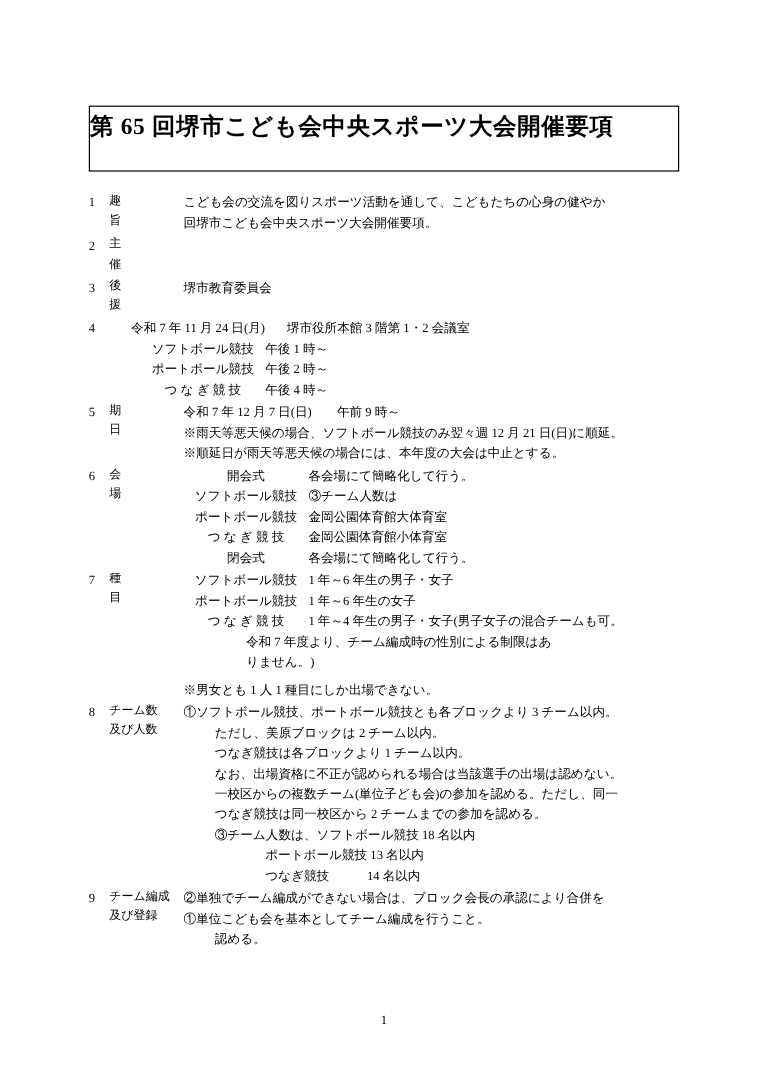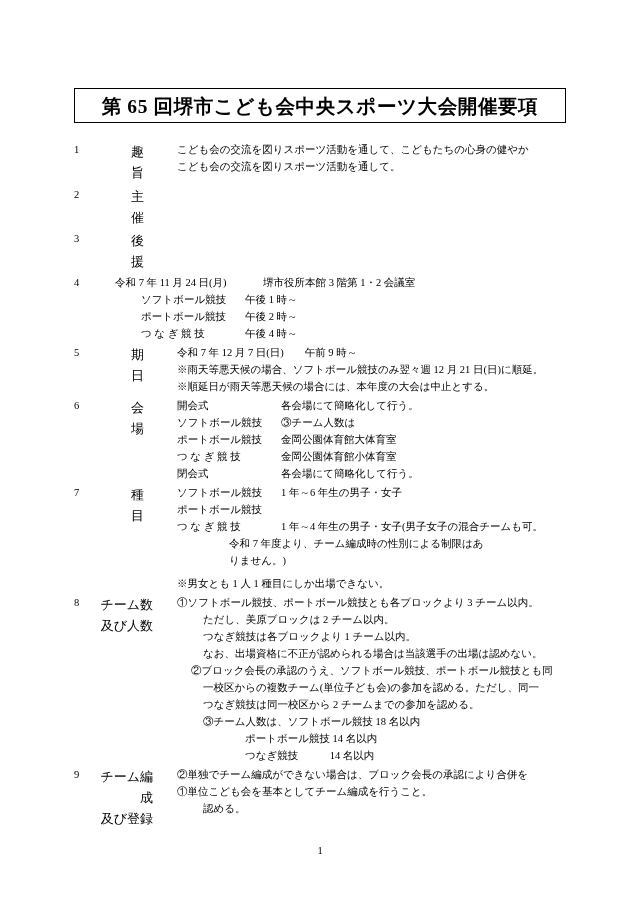--- a/index.html
+++ b/index.html
@@ -20,22 +20,22 @@
     box-sizing: border-box;
   }
   .doc-inner {
     position: absolute;
     left: 74px;
     top: 88px;
     width: 492px;
   }
   .title-box {
     border: 1.5px solid #000;
-    padding: 7px 0 5px 0;
-    text-align: center;
+    padding: 7px 0 25px 0;
+    text-align: left;
     margin-bottom: 18px;
   }
   .title-box .title-text {
     font-family: "Liberation Serif", serif;
     font-size: 19.5px;
     font-weight: bold;
     letter-spacing: 0.6px;
     color: #000;
     line-height: 1.1;
   }
@@ -49,49 +49,48 @@
     flex: 0 0 17px;
     font-family: "Liberation Serif", serif;
     font-size: 10.5px;
     color: #000;
     text-align: left;
     line-height: 1.62;
   }
   .label {
     width: 62px;
     flex: 0 0 62px;
-    font-family: Liberation Sans, sans-serif;
-    font-size: 13px;
+    font-family: Liberation Mono, monospace;
+    font-size: 10px;
     color: #000;
     line-height: 1.62;
     letter-spacing: 0;
-    text-align: right;
   }
   .label.spread {
     letter-spacing: 9px;
   }
   .body-col {
     flex: 1 1 auto;
     font-family: "Liberation Serif", serif;
     font-size: 10.5px;
     color: #000;
     line-height: 1.62;
-    margin-left: 24px;
   }
   .line {
     white-space: pre-wrap;
   }
   .indent1 { padding-left: 14px; }
   .indent2 { padding-left: 26px; }
   .indent4 { padding-left: 52px; }
   .sub-row {
     display: flex;
   }
   .sub-key {
     flex: 0 0 104px;
+    text-align: center;
   }
   .sub-val { flex: 1 1 auto; }
   .gap { height: 6px; }
   .pagenum {
     position: absolute;
     left: 0;
     right: 0;
     top: 845px;
     text-align: center;
     font-family: "Liberation Serif", serif;
@@ -107,32 +106,35 @@
 
     <div class="title-box">
       <div class="title-text">第 65 回堺市こども会中央スポーツ大会開催要項</div>
     </div>
 
     <div class="item">
       <div class="num">1</div>
       <div class="label spread">趣　　旨</div>
       <div class="body-col">
         <div class="line">こども会の交流を図りスポーツ活動を通して、こどもたちの心身の健やか</div>
-        <div class="line">こども会の交流を図りスポーツ活動を通して。</div>
+        <div class="line">回堺市こども会中央スポーツ大会開催要項。</div>
       </div>
     </div>
 
     <div class="item">
       <div class="num">2</div>
       <div class="label spread">主　　催</div>
     </div>
 
     <div class="item">
       <div class="num">3</div>
       <div class="label spread">後　　援</div>
+      <div class="body-col">
+        <div class="line">堺市教育委員会</div>
+      </div>
     </div>
 
     <div class="item">
       <div class="num">4</div>
       <div class="body-col">
         <div class="sub-row">
           <div class="sub-key" style="flex:0 0 148px">令和 7 年 11 月 24 日(月)</div>
           <div class="sub-val">堺市役所本館 3 階第 1・2 会議室</div>
         </div>
         <div class="sub-row indent2">
@@ -190,20 +192,21 @@
     <div class="item">
       <div class="num">7</div>
       <div class="label spread">種　　目</div>
       <div class="body-col">
         <div class="sub-row">
           <div class="sub-key">ソフトボール競技</div>
           <div class="sub-val">1 年～6 年生の男子・女子</div>
         </div>
         <div class="sub-row">
           <div class="sub-key">ポートボール競技</div>
+          <div class="sub-val">1 年～6 年生の女子</div>
         </div>
         <div class="sub-row">
           <div class="sub-key">つ な ぎ 競 技</div>
           <div class="sub-val">1 年～4 年生の男子・女子(男子女子の混合チームも可。</div>
         </div>
         <div class="line indent4">令和 7 年度より、チーム編成時の性別による制限はあ</div>
         <div class="line indent4">りません。)</div>
         <div class="gap"></div>
         <div class="line">※男女とも 1 人 1 種目にしか出場できない。</div>
       </div>
@@ -213,25 +216,24 @@
       <div class="num">8</div>
       <div class="label">
         <div>チーム数</div>
         <div>及び人数</div>
       </div>
       <div class="body-col">
         <div class="line">①ソフトボール競技、ポートボール競技とも各ブロックより 3 チーム以内。</div>
         <div class="line indent2">ただし、美原ブロックは 2 チーム以内。</div>
         <div class="line indent2">つなぎ競技は各ブロックより 1 チーム以内。</div>
         <div class="line indent2">なお、出場資格に不正が認められる場合は当該選手の出場は認めない。</div>
-        <div class="line indent1">②ブロック会長の承認のうえ、ソフトボール競技、ポートボール競技とも同</div>
         <div class="line indent2">一校区からの複数チーム(単位子ども会)の参加を認める。ただし、同一</div>
         <div class="line indent2">つなぎ競技は同一校区から 2 チームまでの参加を認める。</div>
         <div class="line indent2">③チーム人数は、ソフトボール競技 18 名以内</div>
-        <div class="line indent4" style="padding-left:68px">ポートボール競技 14 名以内</div>
+        <div class="line indent4" style="padding-left:68px">ポートボール競技 13 名以内</div>
         <div class="line indent4" style="padding-left:68px">つなぎ競技　　　14 名以内</div>
       </div>
     </div>
 
     <div class="item">
       <div class="num">9</div>
       <div class="label">
         <div>チーム編成</div>
         <div>及び登録</div>
       </div>

